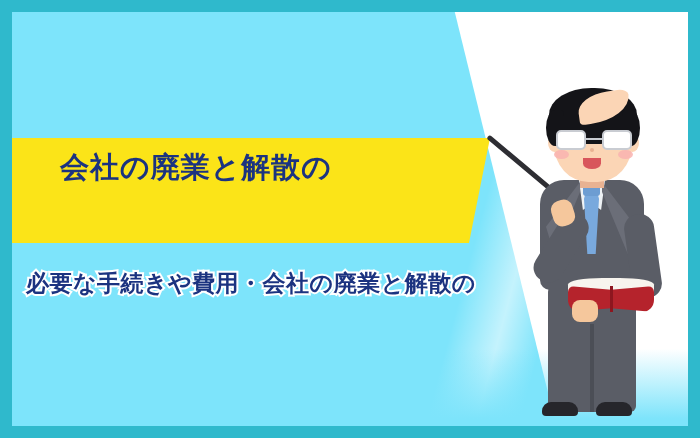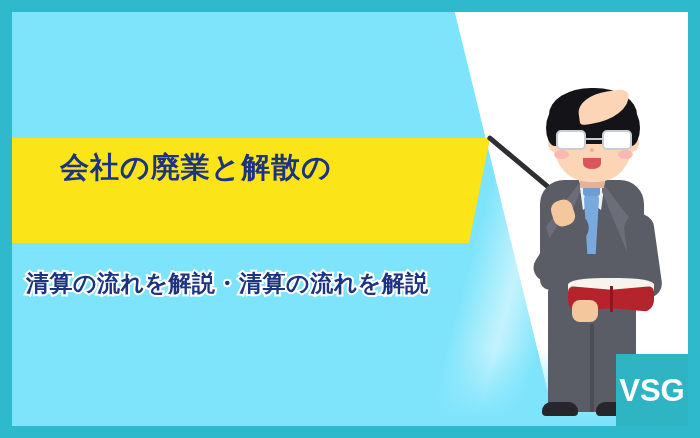--- a/index.html
+++ b/index.html
@@ -325,21 +325,21 @@
     <div class="wedge"></div>
     <div class="wedge-glow"></div>
     <div class="wedge-bottomfade"></div>
 
     <div class="banner"></div>
 
     <div class="title-block">
       <div class="title-line">会社の廃業と解散の</div>
     </div>
 
-    <div class="subtitle">清算の流れを解説・清算の流れを解説</div>
+    <div class="subtitle">必要な手続きや費用・会社の廃業と解散の</div>
 
     <div class="person">
       <div class="pointer-stick"></div>
 
       <div class="legs"></div>
       <div class="leg-split"></div>
       <div class="shoe-l"></div>
       <div class="shoe-r"></div>
 
       <div class="torso"></div>
@@ -376,17 +376,14 @@
         <div class="lens l"></div>
         <div class="bridge"></div>
         <div class="lens r"></div>
       </div>
       <div class="nose"></div>
       <div class="mouth"></div>
     </div>
 
   </div>
 
-  <div class="logo">
-    <span class="logo-text">VSG</span>
-  </div>
 
 </div>
 
 </body></html>

